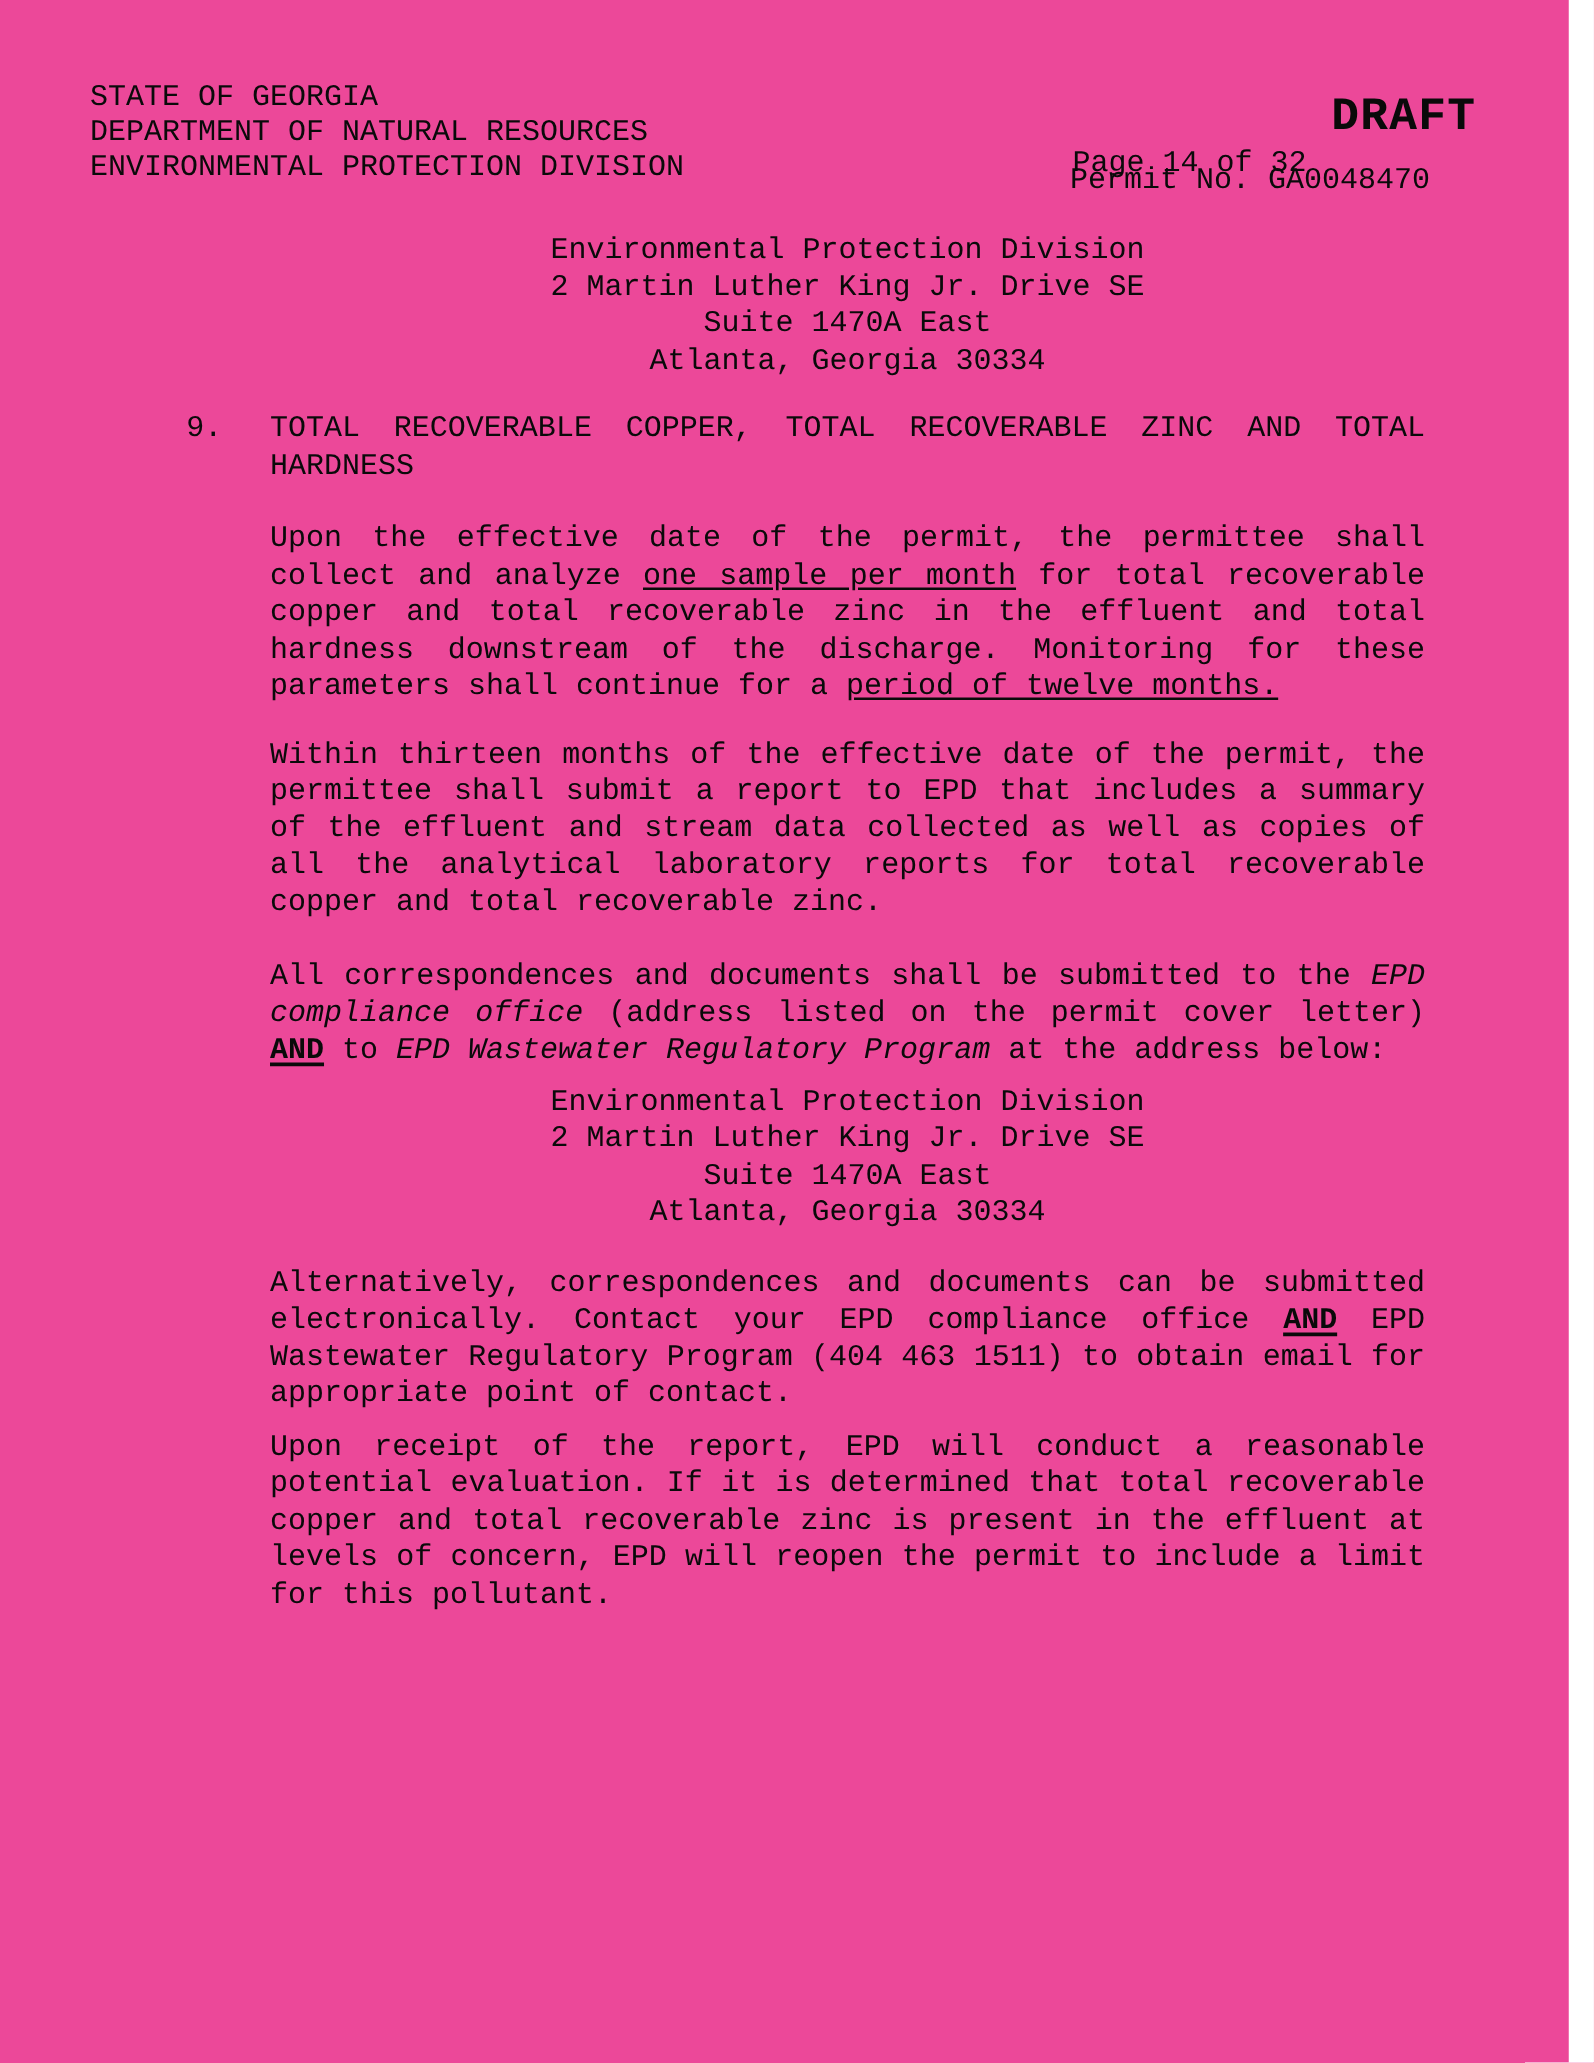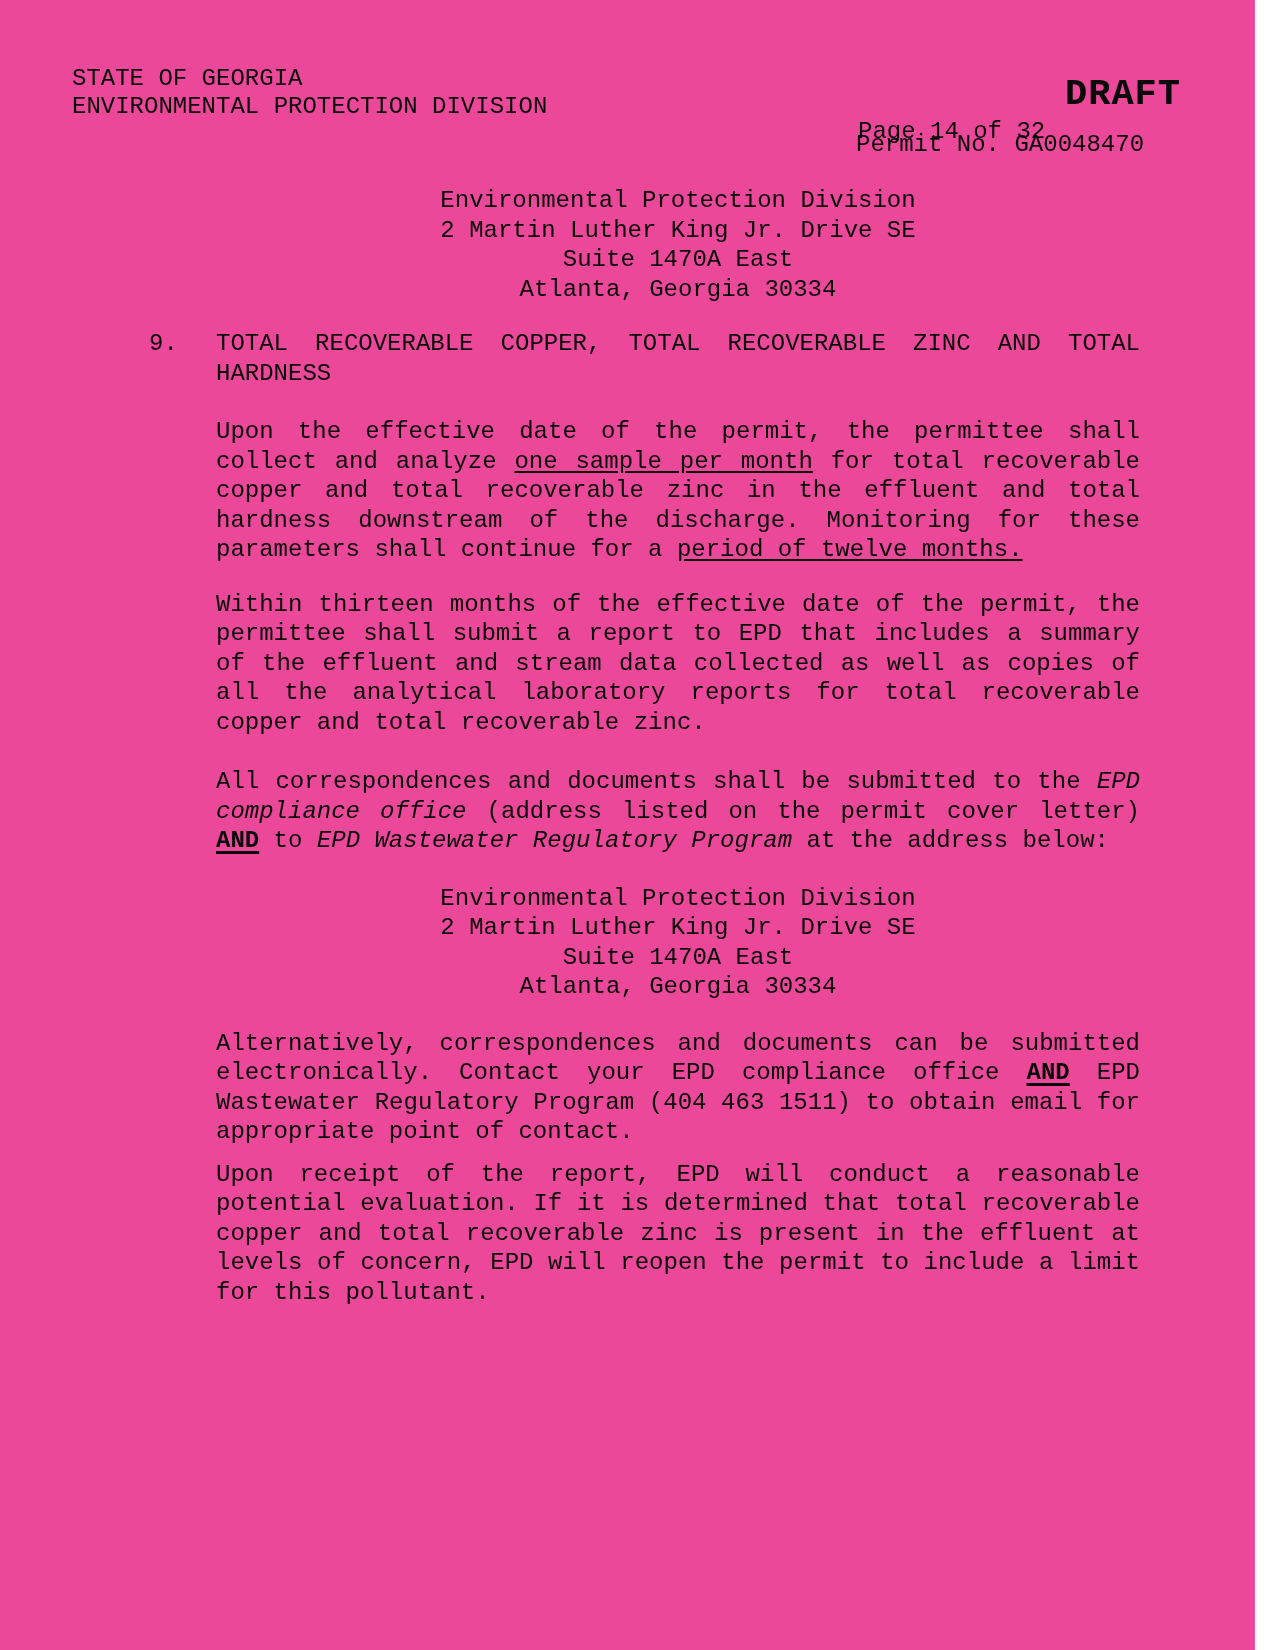--- a/index.html
+++ b/index.html
@@ -53,39 +53,40 @@
     width: 924px;
   }
   .para { text-align: justify; }
   .addr { text-align: center; }
   .intro-para { margin-bottom: 33px; }
   .addr-1 { margin-bottom: 25px; }
   .section-head { position: relative; text-align: justify; margin-bottom: 29px; }
   .section-num { position: absolute; left: -67px; top: 0; }
   .para-monitoring { margin-bottom: 25px; }
   .para-report { margin-bottom: 30px; }
-  .para-submit { margin-bottom: 28px; }
+  .para-submit { margin-bottom: 12px; }
   .addr-2 { margin-bottom: 27px; }
   .para-electronic { margin-bottom: 13px; }
   .u { text-decoration: underline; text-underline-offset: 3px; }
   .and {
     font-weight: 700;
     text-decoration: underline;
     text-decoration-thickness: 2.5px;
     text-underline-offset: 4px;
   }
   .i { font-style: italic; }
 </style>
 </head>
 <body>
 
 <div class="page">
 
   <div class="header-left">
     <div>STATE OF GEORGIA</div>
+    <div>DEPARTMENT OF NATURAL RESOURCES</div>
     <div>ENVIRONMENTAL PROTECTION DIVISION</div>
   </div>
 
   <div class="page-info">Page 14 of 32</div>
   <div class="permit-no">Permit No. GA0048470</div>
   <div class="draft">DRAFT</div>
 
   <div class="content">
 
 

